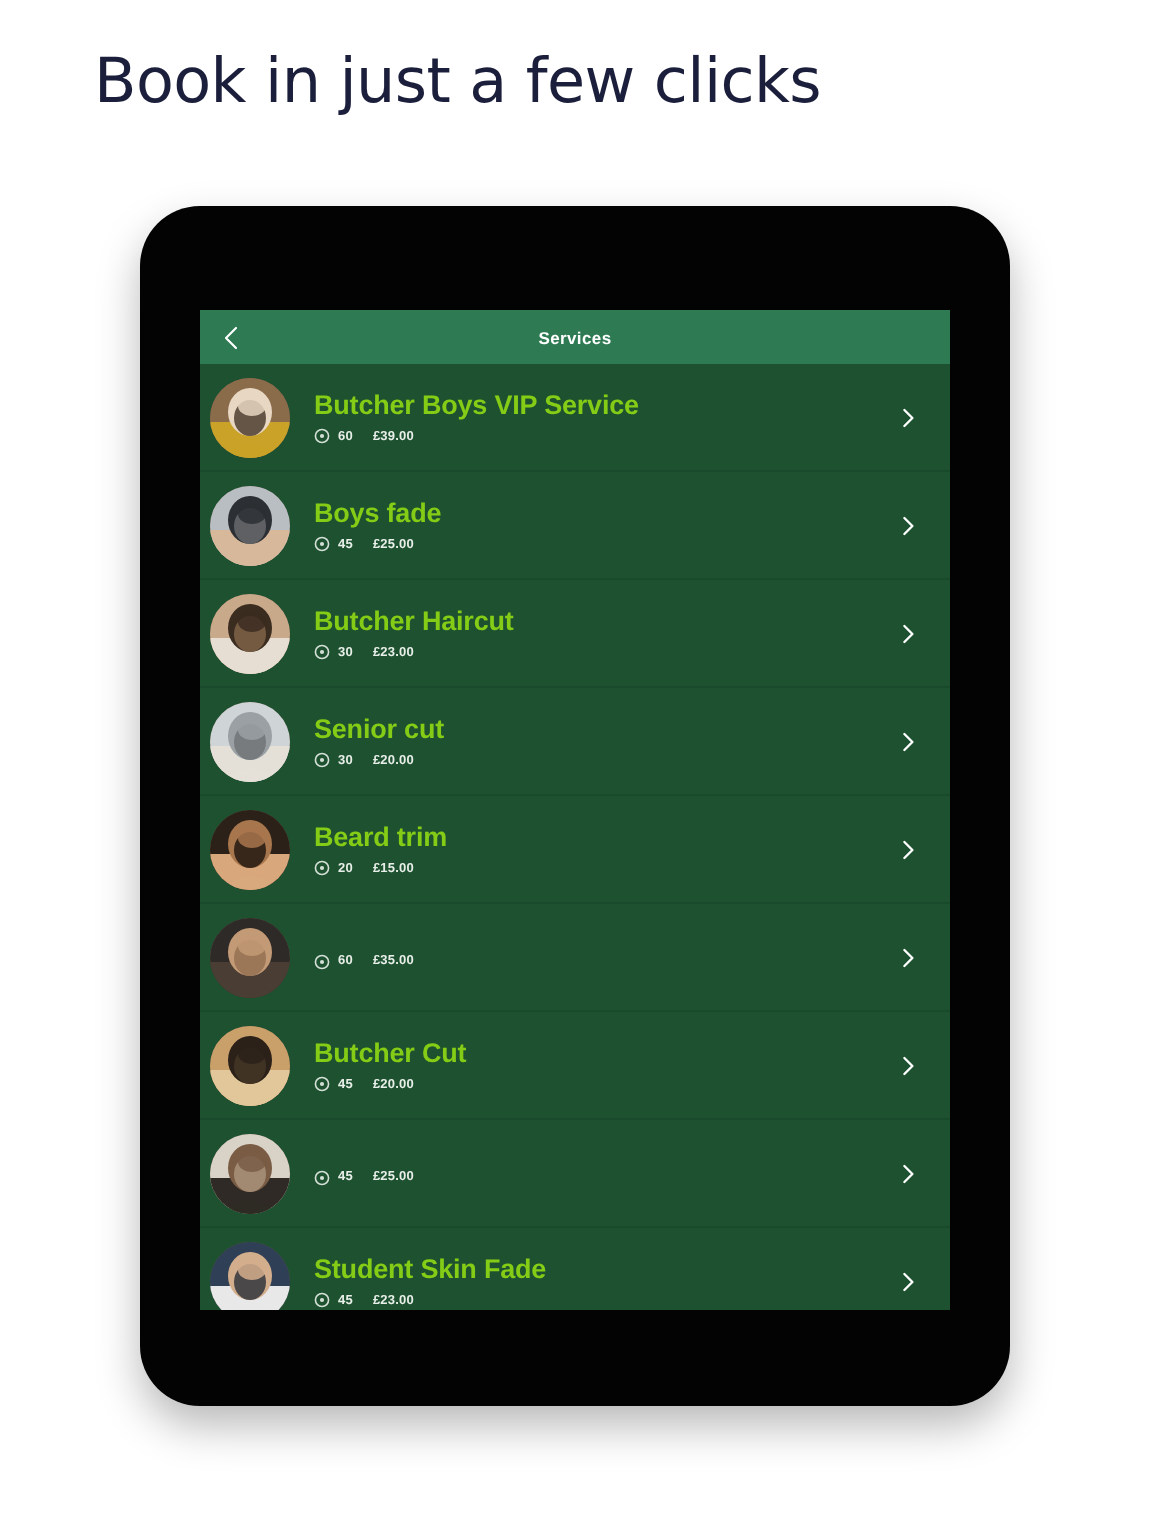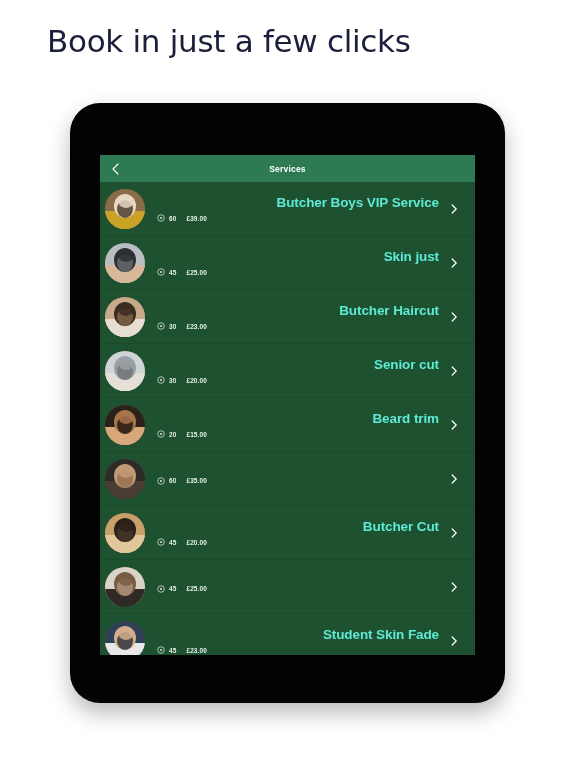--- a/index.html
+++ b/index.html
@@ -47,21 +47,20 @@
   }
 
   .screen {
     position: absolute;
     left: 30px;
     top: 52px;
     width: 375px;
     height: 500px;
     background: #1d5130;
     overflow: hidden;
-    text-align: right;
   }
 
   
   .app-header {
     position: relative;
     height: 27px;
     background: #2e7a52;
     display: flex;
     align-items: center;
     justify-content: center;
@@ -116,21 +115,21 @@
   .avatar svg { display: block; width: 100%; height: 100%; }
 
   .svc-text {
     flex: 1 1 auto;
     min-width: 0;
   }
 
   .svc-name {
     font-size: 13.5px;
     font-weight: 700;
-    color: #5eead4;
+    color: #84cc16;
     line-height: 1.15;
     letter-spacing: -0.1px;
     white-space: nowrap;
     overflow: hidden;
     text-overflow: ellipsis;
   }
 
   .svc-meta {
     display: flex;
     align-items: center;
@@ -227,21 +226,21 @@
               <svg viewBox="0 0 40 40" preserveAspectRatio="xMidYMid slice" aria-hidden="true">
                 <rect x="0" y="0" width="40" height="40" fill="#b9bec2"></rect>
                 <rect x="0" y="22" width="40" height="18" fill="#d8b89a"></rect>
                 <ellipse cx="20" cy="17" rx="11" ry="12" fill="#2c2f33"></ellipse>
                 <ellipse cx="20" cy="20" rx="8" ry="9" fill="#6f7276" opacity="0.75"></ellipse>
                 <ellipse cx="21" cy="14" rx="7" ry="5" fill="#2c2f33" opacity="0.85"></ellipse>
                 <path d="M6 40 Q20 26 34 40 Z" fill="#d8b89a" opacity="0.9"></path>
               </svg>
             </div>
             <div class="svc-text">
-              <div class="svc-name">Skin just</div>
+              <div class="svc-name">Boys fade</div>
               <div class="svc-meta">
                 <span>
                   <svg class="clock-icon" viewBox="0 0 10 10" aria-hidden="true">
                     <circle cx="5" cy="5" r="4.1" fill="none" stroke="#e8efe9" stroke-width="1"></circle>
                     <circle cx="5" cy="5" r="1.3" fill="#e8efe9"></circle>
                   </svg>
                 </span>
                 <span class="svc-duration">45</span>
                 <span class="svc-price">£25.00</span>
               </div>

